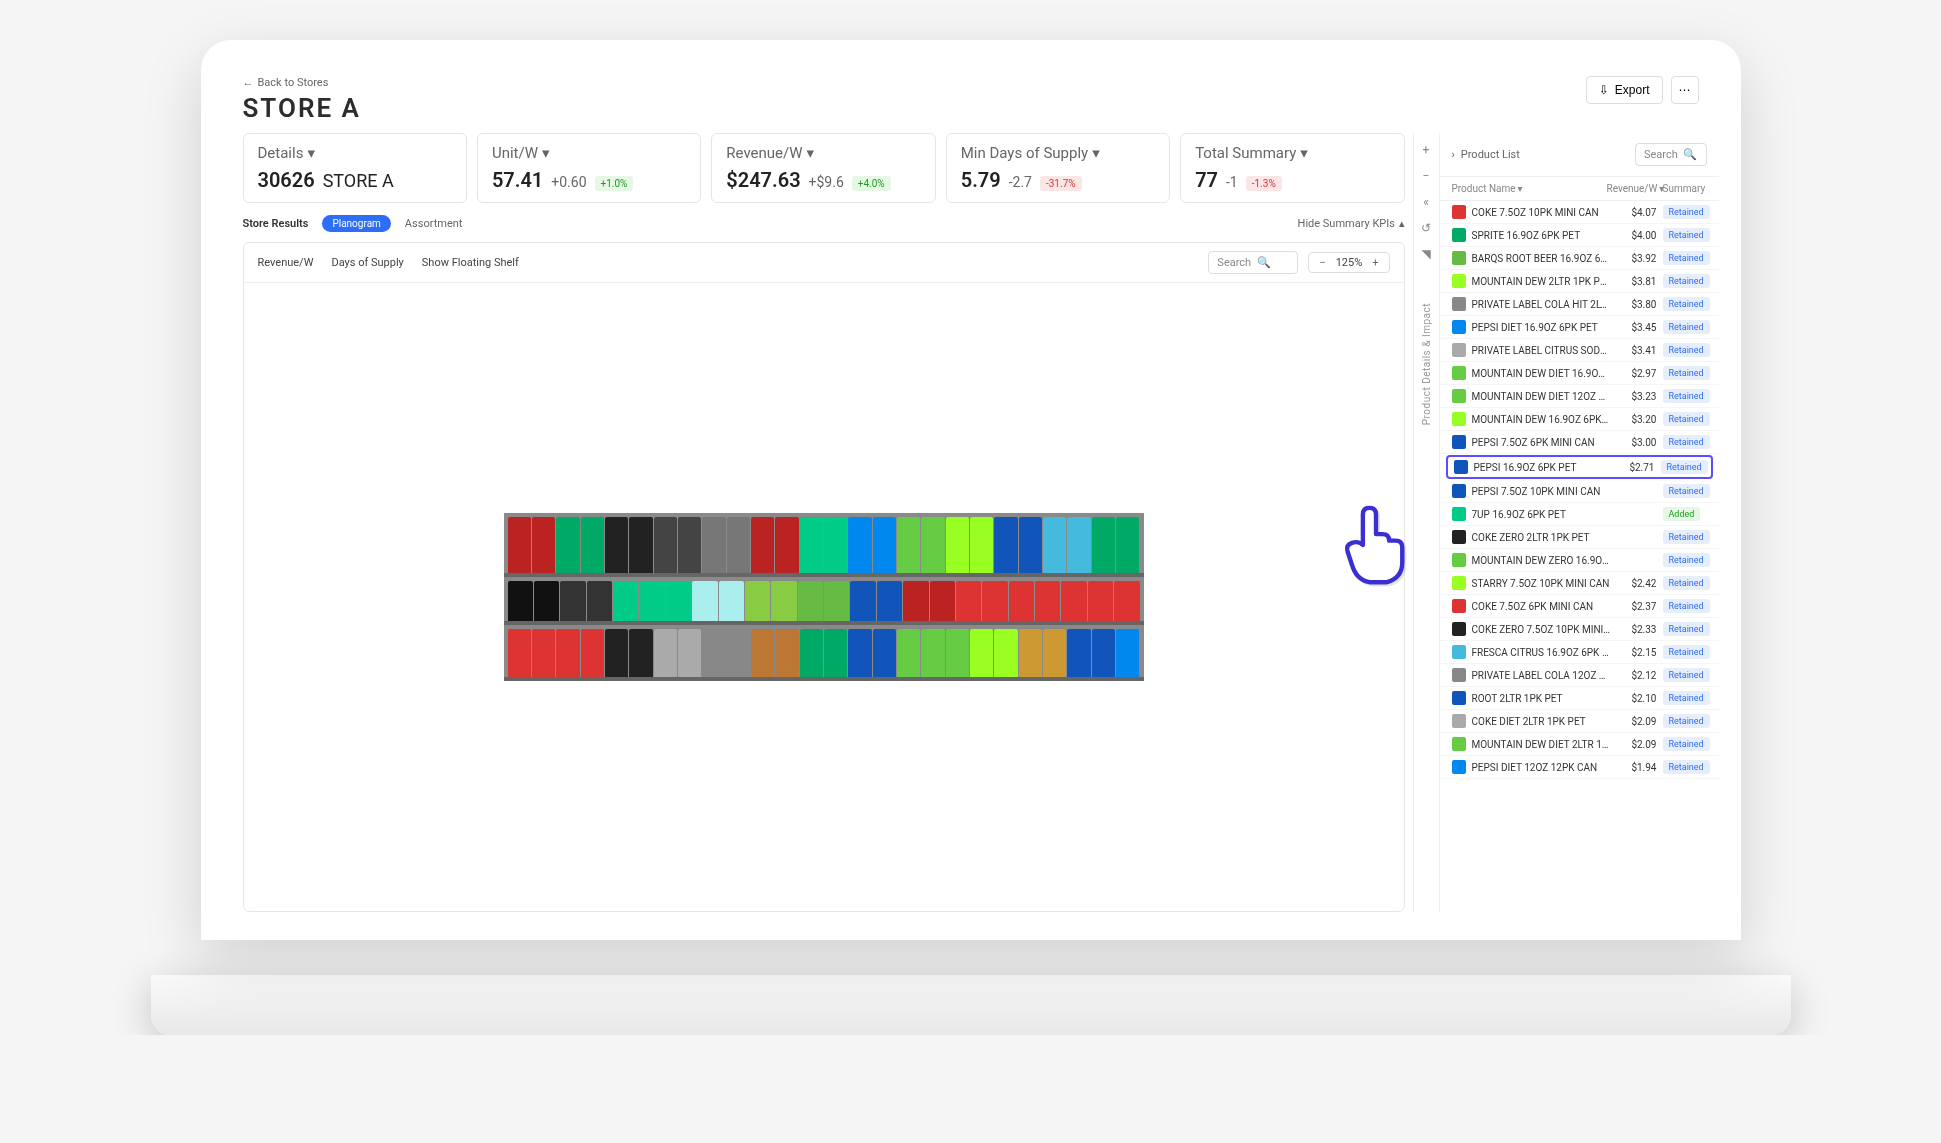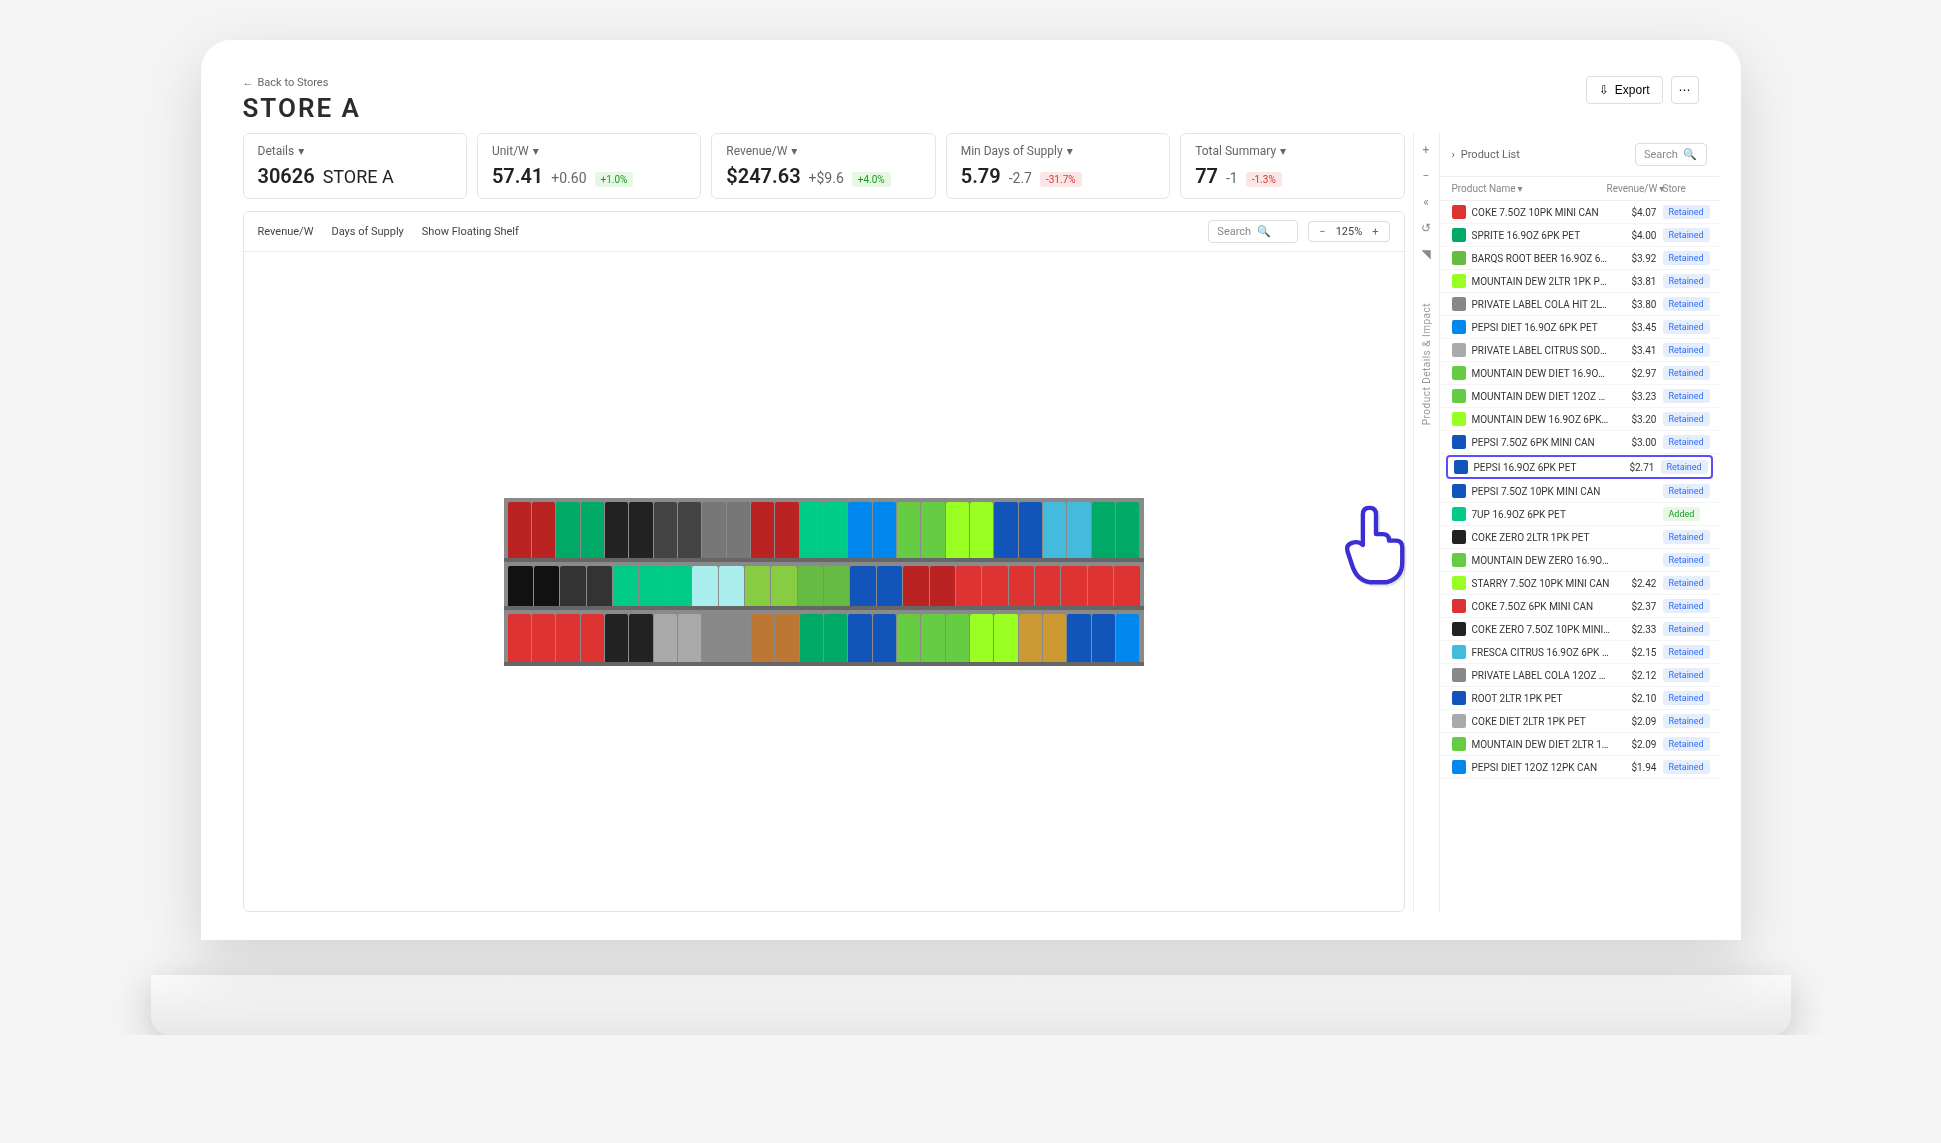--- a/index.html
+++ b/index.html
@@ -12,21 +12,21 @@
 .back-link { font-size: 11px; color: #666; cursor: pointer; display: flex; align-items: center; gap: 4px; }
 .page-title { font-size: 26px; font-weight: 600; letter-spacing: 2px; margin-top: 4px; color: #2c2c2c; }
 .header-actions { display: flex; gap: 8px; }
 .btn { border: 1px solid #ddd; background: #fff; padding: 6px 12px; border-radius: 4px; font-size: 12px; cursor: pointer; display: flex; align-items: center; gap: 6px; }
 .btn-icon { width: 28px; justify-content: center; padding: 6px 0; }
 
 .app-body { flex: 1; display: flex; overflow: hidden; }
 .main-col { flex: 1; padding: 0 8px 0 20px; overflow: hidden; display: flex; flex-direction: column; }
 .kpi-row { display: flex; gap: 10px; margin-bottom: 12px; }
 .kpi-card { flex: 1; border: 1px solid #e5e5e5; border-radius: 6px; padding: 10px 14px; background: #fff; }
-.kpi-label { font-size: 12px; color: #666; display: flex; align-items: center; gap: 4px; margin-bottom: 6px; }
+.kpi-label { font-size: 15px; color: #666; display: flex; align-items: center; gap: 4px; margin-bottom: 6px; }
 .kpi-value-row { display: flex; align-items: baseline; gap: 8px; flex-wrap: wrap; }
 .kpi-value { font-size: 20px; font-weight: 600; color: #222; }
 .kpi-value.secondary { font-size: 18px; font-weight: 400; }
 .kpi-delta { font-size: 14px; color: #666; }
 .badge-green { background: #e6f7e6; color: #1a9e1a; font-size: 10px; padding: 2px 6px; border-radius: 3px; }
 .badge-red { background: #fbe6e6; color: #d33; font-size: 10px; padding: 2px 6px; border-radius: 3px; }
 
 .tabs-row { display: flex; align-items: center; gap: 14px; font-size: 11px; color: #666; margin-bottom: 10px; }
 .pill-tab { background: #2e6df6; color: #fff; padding: 3px 10px; border-radius: 12px; font-size: 10px; cursor: pointer; }
 .link-tab { cursor: pointer; }
@@ -154,20 +154,30 @@
                 <span>▾</span>
               </div>
           <div class="kpi-value-row">
             <span class="kpi-value">77</span>
             <span class="kpi-delta">-1</span>
             <span class="badge-red">-1.3%</span>
           </div>
         </div>
       </div>
 
+      <div class="tabs-row">
+        <span style="font-weight:600;color:#333">Store Results</span>
+        <span class="pill-tab">Planogram</span>
+        <span class="link-tab">Assortment</span>
+        <div class="grow"></div>
+        <span class="link-right">
+          <span>Hide Summary KPIs</span>
+          <span>▴</span>
+        </span>
+      </div>
 
       <div class="planogram-panel">
         <div class="planogram-toolbar">
           <span class="link-tab">Revenue/W</span>
           <span class="link-tab">Days of Supply</span>
           <span class="link-tab">Show Floating Shelf</span>
           <div class="grow"></div>
           <div class="toolbar-right">
             <div class="search-box">
               <span>Search</span>
@@ -292,21 +302,21 @@
       </div>
       <div class="rp-colhead">
         <div class="c1">
               <span>Product Name</span>
               <span>▾</span>
             </div>
         <div class="c2">
               <span>Revenue/W</span>
               <span>▾</span>
             </div>
-        <div class="c3">Store</div>
+        <div class="c3">Summary</div>
       </div>
       <div class="rp-rows" id="rp-rows">
             <div class="rp-row">
               <div class="rp-icon" style="background: rgb(221, 51, 51);"></div>
               <div class="rp-name">COKE 7.5OZ 10PK MINI CAN</div>
               <div class="rp-rev">$4.07</div>
               <div class="rp-status"><span class="status-pill status-Retained">Retained</span></div>
             </div>
             <div class="rp-row">
               <div class="rp-icon" style="background: rgb(0, 170, 102);"></div>

